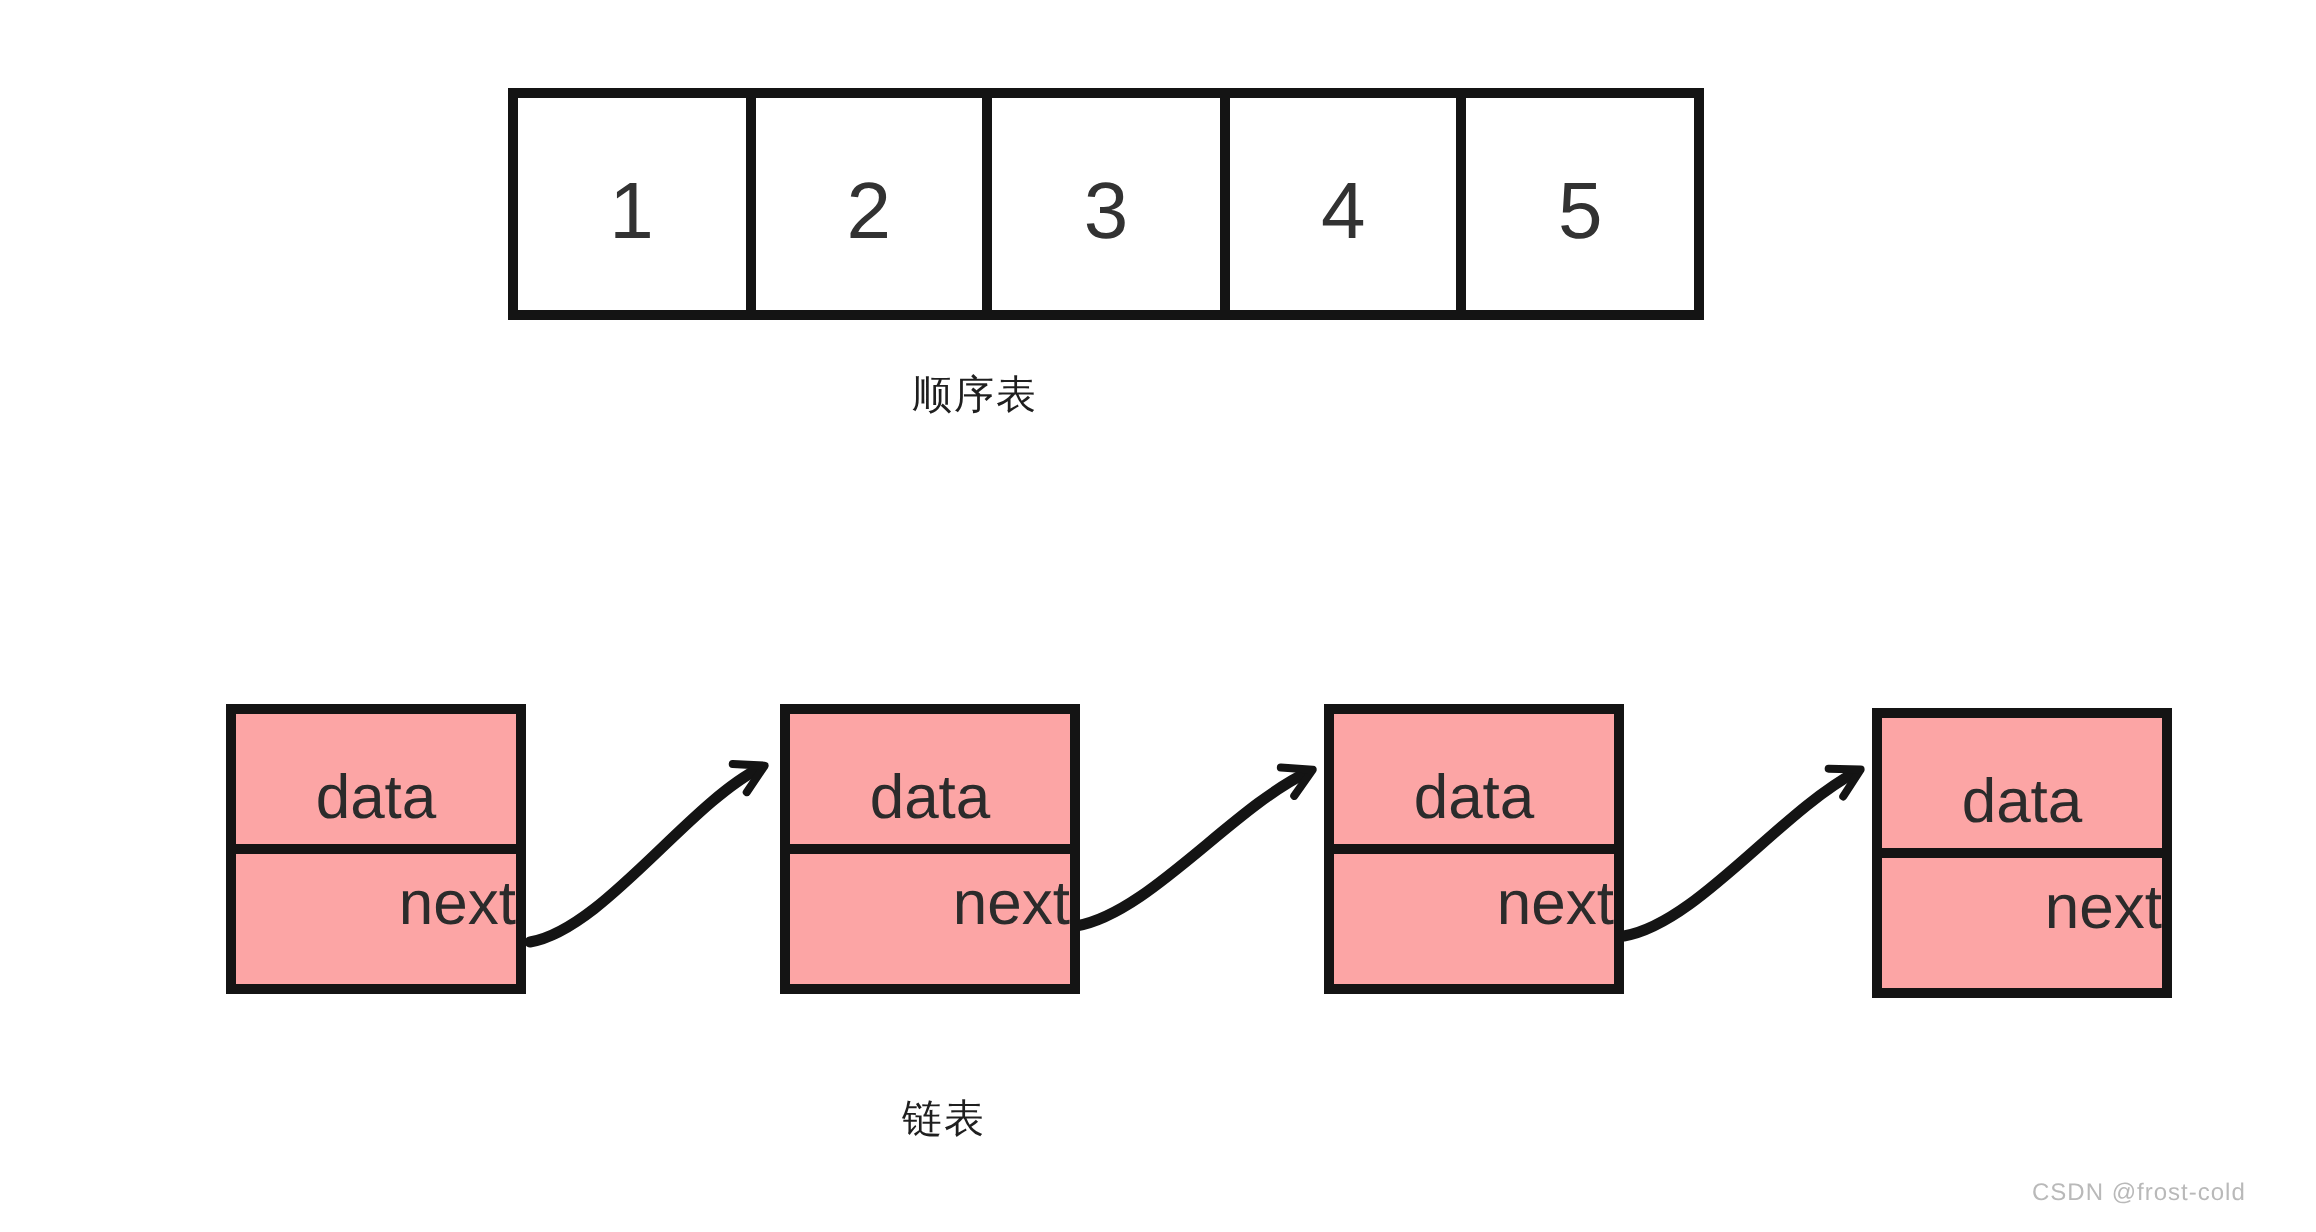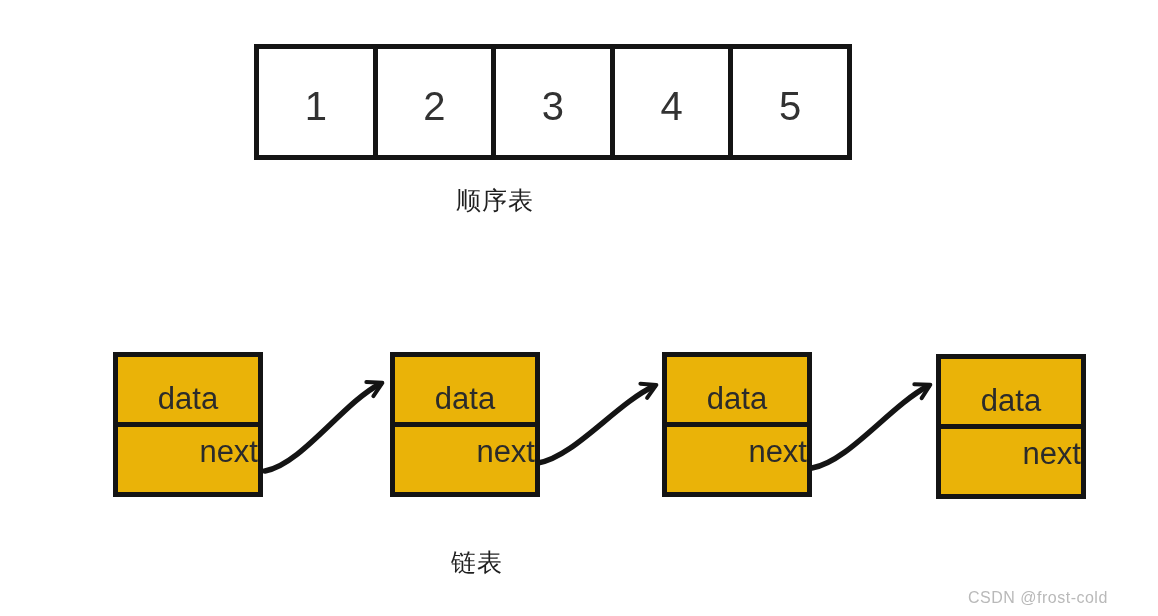--- a/index.html
+++ b/index.html
@@ -23,32 +23,32 @@
     flex:1;
     border-right:5px solid var(--line,#141414);
     display:flex;align-items:center;justify-content:center;
     font-size:40px;color:var(--text,#323232);
   }
   .array .cell:last-child{border-right:none;}
   .array .cell span{transform:translateY(4px);}
   
   .caption{
     position:absolute;
-    font-size:25px;color:#1f1f1f;
+    font-size:20px;color:#1f1f1f;
     white-space:nowrap;letter-spacing:1px;
   }
   .caption-seq{left:456px;top:184px;}
   .caption-link{left:451px;top:546px;}
   
   .node{
     position:absolute;
     width:150px;height:145px;
     border:5px solid var(--line,#141414);
     box-sizing:border-box;
-    background:#eab308;
+    background:#fca5a5;
     display:flex;flex-direction:column;
   }
   .node-1{left:113px;top:352px;}
   .node-2{left:390px;top:352px;}
   .node-3{left:662px;top:352px;}
   .node-4{left:936px;top:354px;}
   .node .row{
     display:flex;align-items:center;justify-content:center;
     font-size:31px;color:#2b2b2b;
   }
@@ -67,22 +67,22 @@
     pointer-events:none;
   }
   .arrows path.link{
     fill:none;
     stroke:var(--line,#141414);
     stroke-width:5.5;
     stroke-linecap:round;
   }
   
   .watermark{
-    position:absolute;left:968px;top:589px;
-    font-size:16px;color:var(--watermark,#b9b9b9);
+    position:absolute;left:1016px;top:589px;
+    font-size:12px;color:var(--watermark,#b9b9b9);
     letter-spacing:0.5px;white-space:nowrap;
   }
 </style>
 </head>
 <body>
 
 <div class="canvas">
 
   <div class="array">
     <div class="cell">

